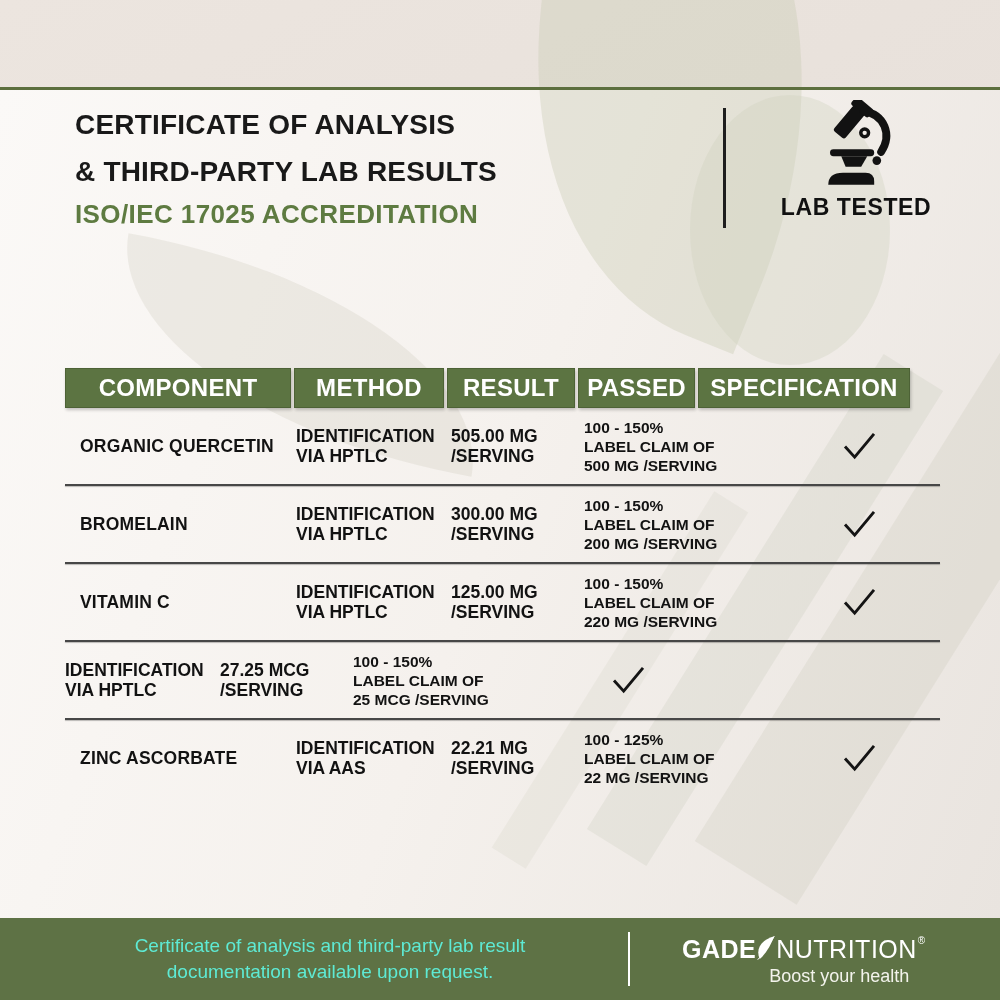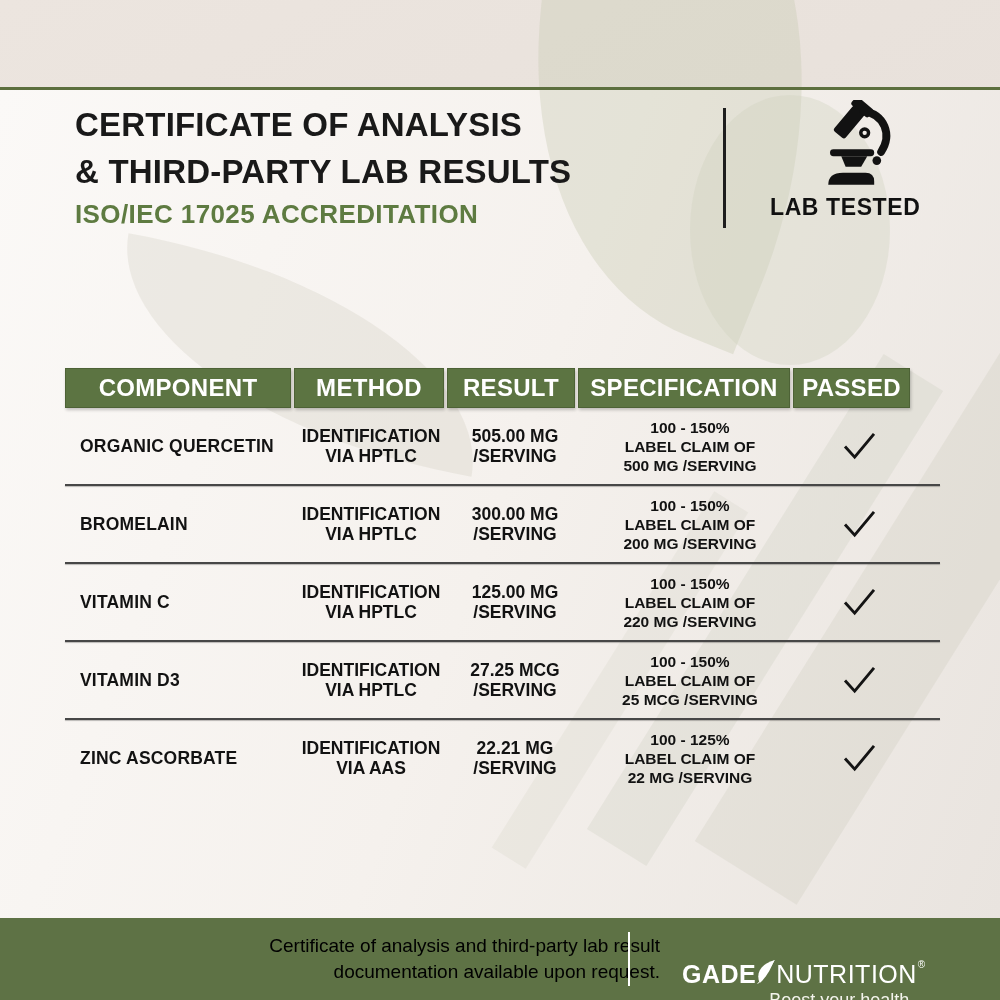--- a/index.html
+++ b/index.html
@@ -10,44 +10,44 @@
   
   .wm{position:absolute;pointer-events:none;}
   .wm-leaf-top{left:505px;top:-170px;width:330px;height:480px;background:rgba(199,200,174,0.35);border-radius:0 85% 0 85%;transform:rotate(22deg);}
   .wm-swoosh{left:110px;top:265px;width:380px;height:180px;background:rgba(204,201,186,0.28);border-radius:0 100% 0 100%;transform:rotate(10deg);}
   .wm-blob{left:690px;top:95px;width:200px;height:270px;background:rgba(206,208,189,0.35);border-radius:50%;}
   .wm-streak1{left:730px;top:330px;width:70px;height:560px;background:rgba(192,195,177,0.22);transform:rotate(32deg);}
   .wm-streak2{left:850px;top:300px;width:120px;height:620px;background:rgba(188,192,172,0.20);transform:rotate(32deg);}
   .wm-streak3{left:600px;top:470px;width:40px;height:420px;background:rgba(200,200,184,0.18);transform:rotate(32deg);}
   .accent-line{position:absolute;left:0;right:0;top:87px;height:3px;background:#5c6f3e;}
   
-  .title{position:absolute;left:75px;top:101px;font-size:33px;line-height:47px;font-weight:800;color:#191919;letter-spacing:0.2px;}
+  .title{position:absolute;left:75px;top:101px;font-size:28px;line-height:47px;font-weight:800;color:#191919;letter-spacing:0.2px;}
   .subtitle{position:absolute;left:75px;top:199px;font-size:26px;font-weight:700;color:#5e7b41;letter-spacing:0.4px;}
   .vbar{position:absolute;left:723px;top:108px;width:3px;height:120px;background:#1e1e1e;}
-  .lab-badge{position:absolute;left:770px;top:100px;width:172px;text-align:left;}
+  .lab-badge{position:absolute;left:770px;top:100px;width:172px;text-align:center;}
   .lab-badge svg{display:block;margin:0 auto;}
   .lab-label{margin-top:4px;font-size:23px;font-weight:800;color:#111;letter-spacing:0.6px;}
   
   .table{position:absolute;left:65px;top:368px;width:875px;}
   .thead{display:flex;gap:3px;}
   .th{height:40px;background:#5c7442;border:1px solid #4d6236;box-sizing:border-box;color:#fff;font-weight:700;font-size:24px;letter-spacing:0.3px;display:flex;align-items:center;justify-content:center;box-shadow:1px 2px 3px rgba(0,0,0,0.22);}
   .c1{width:226px;}.c2{width:150px;}.c3{width:128px;}.c4{width:212px;}.c5{width:117px;}
   .row{display:flex;gap:5px;height:76px;align-items:center;}
   .sep{height:2px;background:#474747;box-shadow:0 1px 1px rgba(0,0,0,0.25);}
-  .cell{display:flex;flex-direction:column;justify-content:center;text-align:center;color:#121212;font-weight:700;}
+  .cell{display:flex;flex-direction:column;justify-content:center;text-align:left;color:#121212;font-weight:700;}
   .cell.comp{display:block;text-align:left;padding-left:15px;box-sizing:border-box;font-size:17.5px;letter-spacing:0.2px;}
   .cell.meth span,.cell.res span{display:block;font-size:17.5px;line-height:20px;}
   .cell.spec span{display:block;font-size:15.5px;line-height:19px;}
   .cell.pass{align-items:center;}
   
   .footer{position:absolute;left:0;right:0;bottom:0;height:82px;background:#5e7245;}
-  .footer-note{position:absolute;left:0;top:15px;width:660px;text-align:right;color:#000000;font-size:19px;font-weight:300;line-height:26px;}
+  .footer-note{position:absolute;left:0;top:15px;width:660px;text-align:center;color:#5eead4;font-size:19px;font-weight:300;line-height:26px;}
   .footer-vbar{position:absolute;left:628px;top:14px;width:2px;height:54px;background:#ffffff;}
   .brand{position:absolute;left:682px;top:17px;color:#fff;}
-  .brand-line{display:flex;align-items:center;margin-top:24px;}
+  .brand-line{display:flex;}
   .brand-bold{font-size:25px;font-weight:800;letter-spacing:0.5px;}
   .brand-leaf{margin:0 1px 4px 1px;}
   .brand-light{font-size:25px;font-weight:300;letter-spacing:0.5px;}
   .brand-reg{font-size:10px;vertical-align:super;margin-left:1px;align-self:flex-start;}
   .brand-tagline{font-size:18px;font-weight:300;text-align:right;padding-right:16px;margin-top:1px;color:#f3f3ec;}
 </style>
 </head>
 <body>
 
 <div class="canvas">
@@ -83,22 +83,22 @@
       </g>
     </svg>
     <div class="lab-label">LAB TESTED</div>
   </div>
 
   <div class="table">
     <div class="thead">
       <div class="th c1">COMPONENT</div>
       <div class="th c2">METHOD</div>
       <div class="th c3">RESULT</div>
+      <div class="th c5">PASSED</div>
       <div class="th c4">SPECIFICATION</div>
-      <div class="th c5">PASSED</div>
     </div>
 
     <div class="row">
       <div class="cell comp c1">ORGANIC QUERCETIN</div>
       <div class="cell meth c2">
           <span>IDENTIFICATION</span>
           <span>VIA HPTLC</span>
         </div>
       <div class="cell res c3">
           <span>505.00 MG</span>
@@ -157,21 +157,20 @@
         </div>
       <div class="cell pass c5">
           <svg viewBox="0 0 36 30" width="35" height="29">
             <path d="M3 15 L13 26 L33 2" fill="none" stroke="#141414" stroke-width="3"></path>
           </svg>
         </div>
     </div>
     <div class="sep"></div>
 
     <div class="row">
-      <div class="cell comp c1">VITAMIN D3</div>
       <div class="cell meth c2">
           <span>IDENTIFICATION</span>
           <span>VIA HPTLC</span>
         </div>
       <div class="cell res c3">
           <span>27.25 MCG</span>
           <span>/SERVING</span>
         </div>
       <div class="cell spec c4">
           <span>100 - 150%</span>

